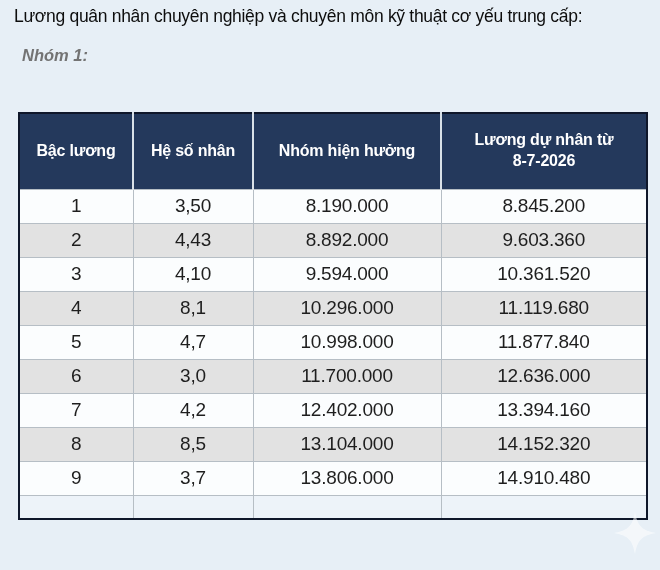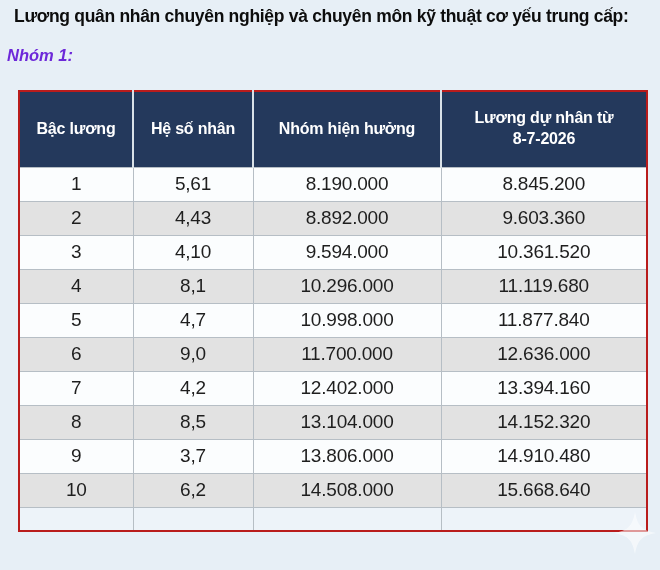--- a/index.html
+++ b/index.html
@@ -7,40 +7,40 @@
     width: 660px; height: 570px;
     background: #e7eff6;
     font-family: "Liberation Sans", sans-serif;
     position: relative;
     overflow: hidden;
   }
   .page-title {
     position: absolute;
     left: 14px; top: 6px;
     font-size: 17.5px;
-    font-weight: bold;
+    font-weight: normal;
     color: #0d0d0d;
     letter-spacing: -0.3px;
     white-space: nowrap;
   }
   .group-label {
     position: absolute;
-    left: 7px; top: 46px;
+    left: 22px; top: 46px;
     font-size: 16.5px;
     font-weight: bold;
     font-style: italic;
-    color: #6d28d9;
+    color: #737373;
   }
   table.salary-table {
     position: absolute;
-    left: 18px; top: 90px;
+    left: 18px; top: 112px;
     width: 628px;
     border-collapse: collapse;
     table-layout: fixed;
-    border: 2px solid #b91c1c;
+    border: 2px solid #0f172a;
   }
   .salary-table col.c1 { width: 114px; }
   .salary-table col.c2 { width: 120px; }
   .salary-table col.c3 { width: 188px; }
   .salary-table col.c4 { width: 206px; }
   .salary-table thead th {
     height: 76px;
     background: #24395c;
     color: #ffffff;
     font-size: 16px;
@@ -97,21 +97,21 @@
       <th>Nhóm hiện hưởng</th>
       <th>
         <span>Lương dự nhân từ</span><br>
         <span>8-7-2026</span>
       </th>
     </tr>
   </thead>
   <tbody>
     <tr>
       <td>1</td>
-      <td>5,61</td>
+      <td>3,50</td>
       <td>8.190.000</td>
       <td>8.845.200</td>
     </tr>
     <tr>
       <td>2</td>
       <td>4,43</td>
       <td>8.892.000</td>
       <td>9.603.360</td>
     </tr>
     <tr>
@@ -127,21 +127,21 @@
       <td>11.119.680</td>
     </tr>
     <tr>
       <td>5</td>
       <td>4,7</td>
       <td>10.998.000</td>
       <td>11.877.840</td>
     </tr>
     <tr>
       <td>6</td>
-      <td>9,0</td>
+      <td>3,0</td>
       <td>11.700.000</td>
       <td>12.636.000</td>
     </tr>
     <tr>
       <td>7</td>
       <td>4,2</td>
       <td>12.402.000</td>
       <td>13.394.160</td>
     </tr>
     <tr>
@@ -149,26 +149,20 @@
       <td>8,5</td>
       <td>13.104.000</td>
       <td>14.152.320</td>
     </tr>
     <tr>
       <td>9</td>
       <td>3,7</td>
       <td>13.806.000</td>
       <td>14.910.480</td>
     </tr>
-    <tr>
-      <td>10</td>
-      <td>6,2</td>
-      <td>14.508.000</td>
-      <td>15.668.640</td>
-    </tr>
     <tr class="empty-row">
       <td></td>
       <td></td>
       <td></td>
       <td></td>
     </tr>
   </tbody>
 </table>
 
 <svg class="watermark" viewBox="-25 -25 50 50" xmlns="http://www.w3.org/2000/svg">

